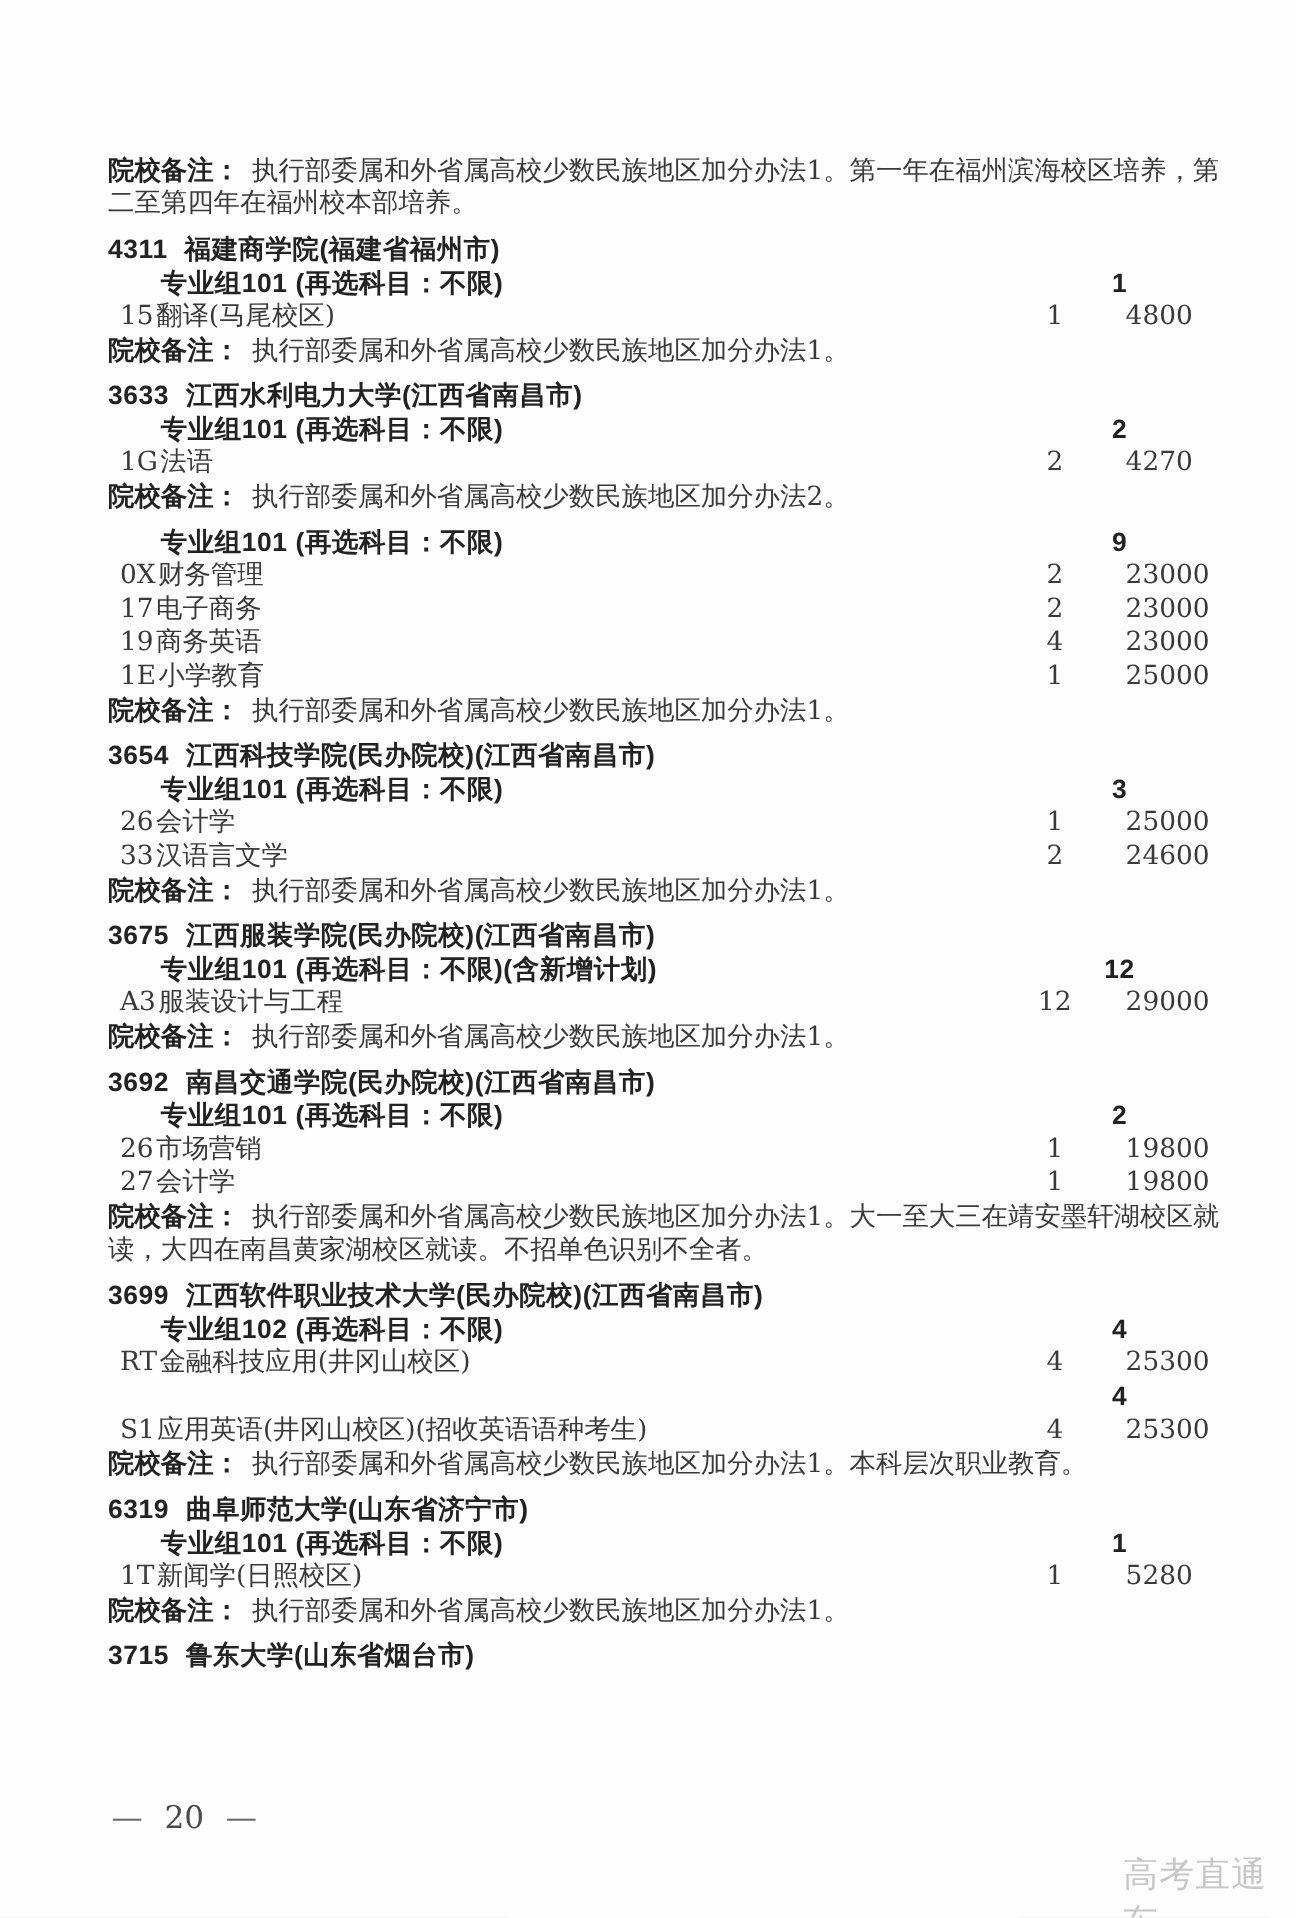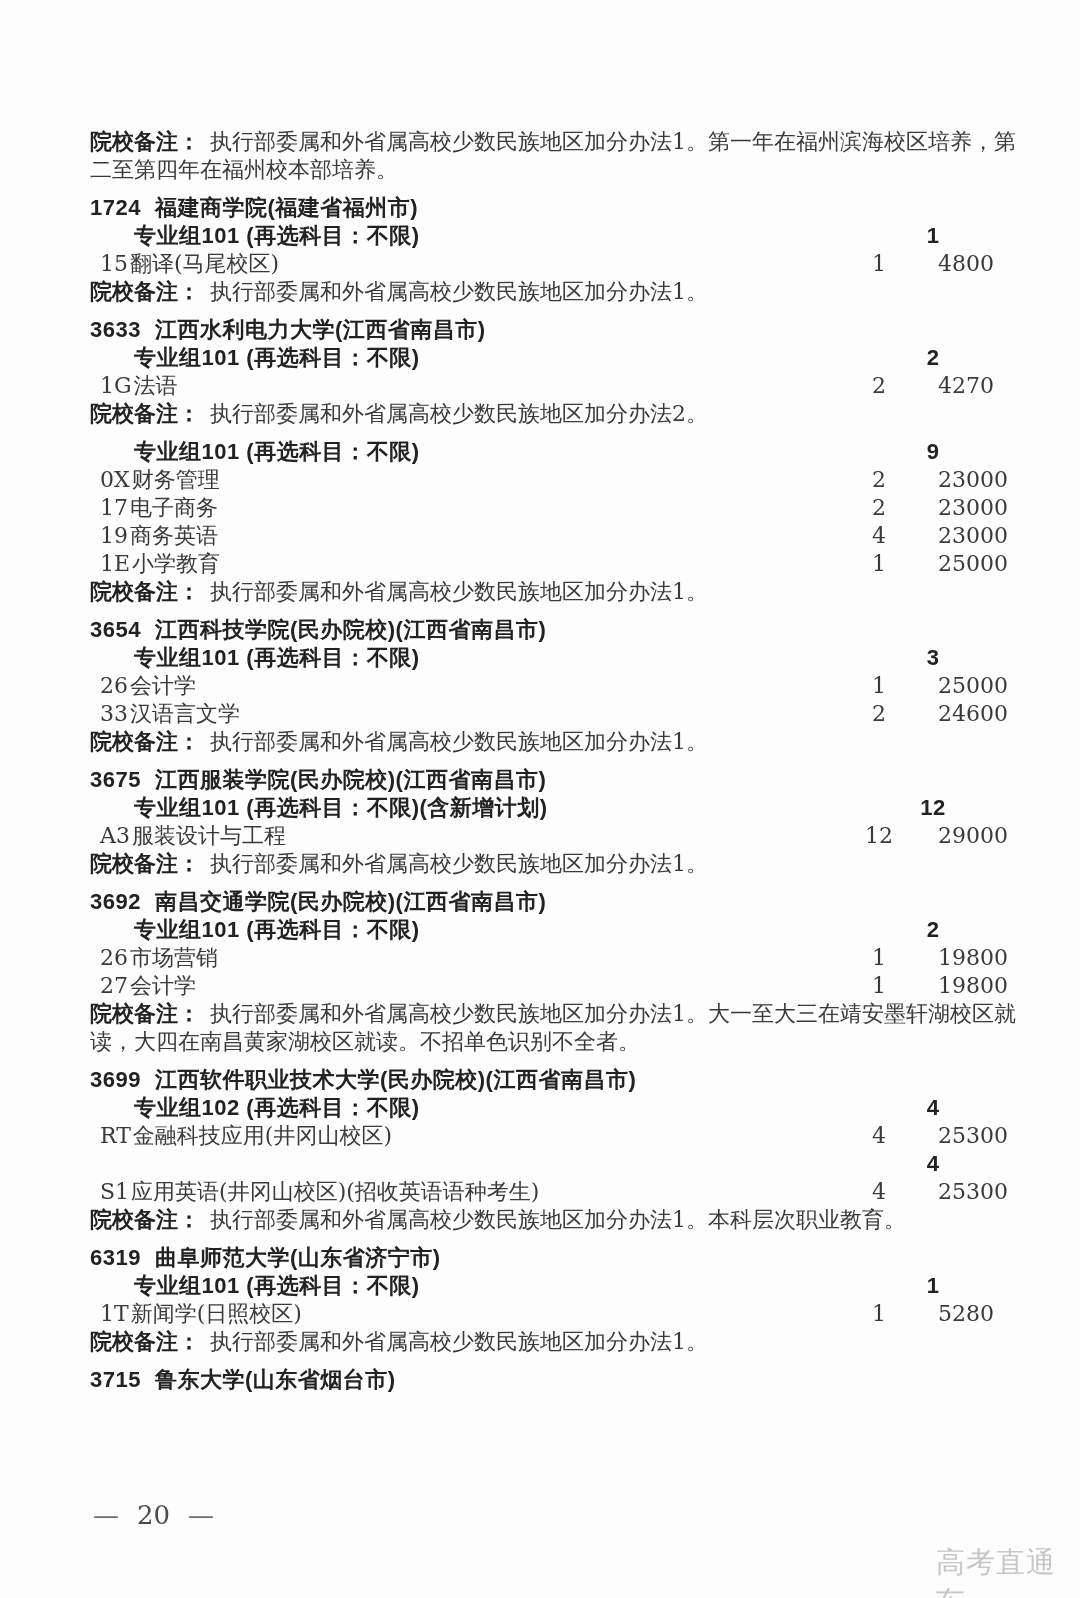--- a/index.html
+++ b/index.html
@@ -38,21 +38,21 @@
 </head>
 <body>
 
 <div class="page">
   <main class="content" id="blocks">
       <section class="block">
         <div class="row remark-row"><span class="remark-prefix">院校备注：</span><span class="remark-text">执行部委属和外省属高校少数民族地区加分办法1。第一年在福州滨海校区培养，第</span></div>
         <div class="row remark-row"><span class="remark-text">二至第四年在福州校本部培养。</span></div>
       </section>
       <section class="block">
-        <div class="row school-header"><span class="school-code">1724</span><span class="school-name">福建商学院(福建省福州市)</span></div>
+        <div class="row school-header"><span class="school-code">4311</span><span class="school-name">福建商学院(福建省福州市)</span></div>
         <div class="row group-row"><span class="group-label">专业组101 (再选科目：不限)</span><span class="count">1</span></div>
         <div class="row major-row"><span class="major-code">15</span><span class="major-name">翻译(马尾校区)</span><span class="count">1</span><span class="fee">4800</span></div>
         <div class="row remark-row"><span class="remark-prefix">院校备注：</span><span class="remark-text">执行部委属和外省属高校少数民族地区加分办法1。</span></div>
       </section>
       <section class="block">
         <div class="row school-header"><span class="school-code">3633</span><span class="school-name">江西水利电力大学(江西省南昌市)</span></div>
         <div class="row group-row"><span class="group-label">专业组101 (再选科目：不限)</span><span class="count">2</span></div>
         <div class="row major-row"><span class="major-code">1G</span><span class="major-name">法语</span><span class="count">2</span><span class="fee">4270</span></div>
         <div class="row remark-row"><span class="remark-prefix">院校备注：</span><span class="remark-text">执行部委属和外省属高校少数民族地区加分办法2。</span></div>
       </section>

